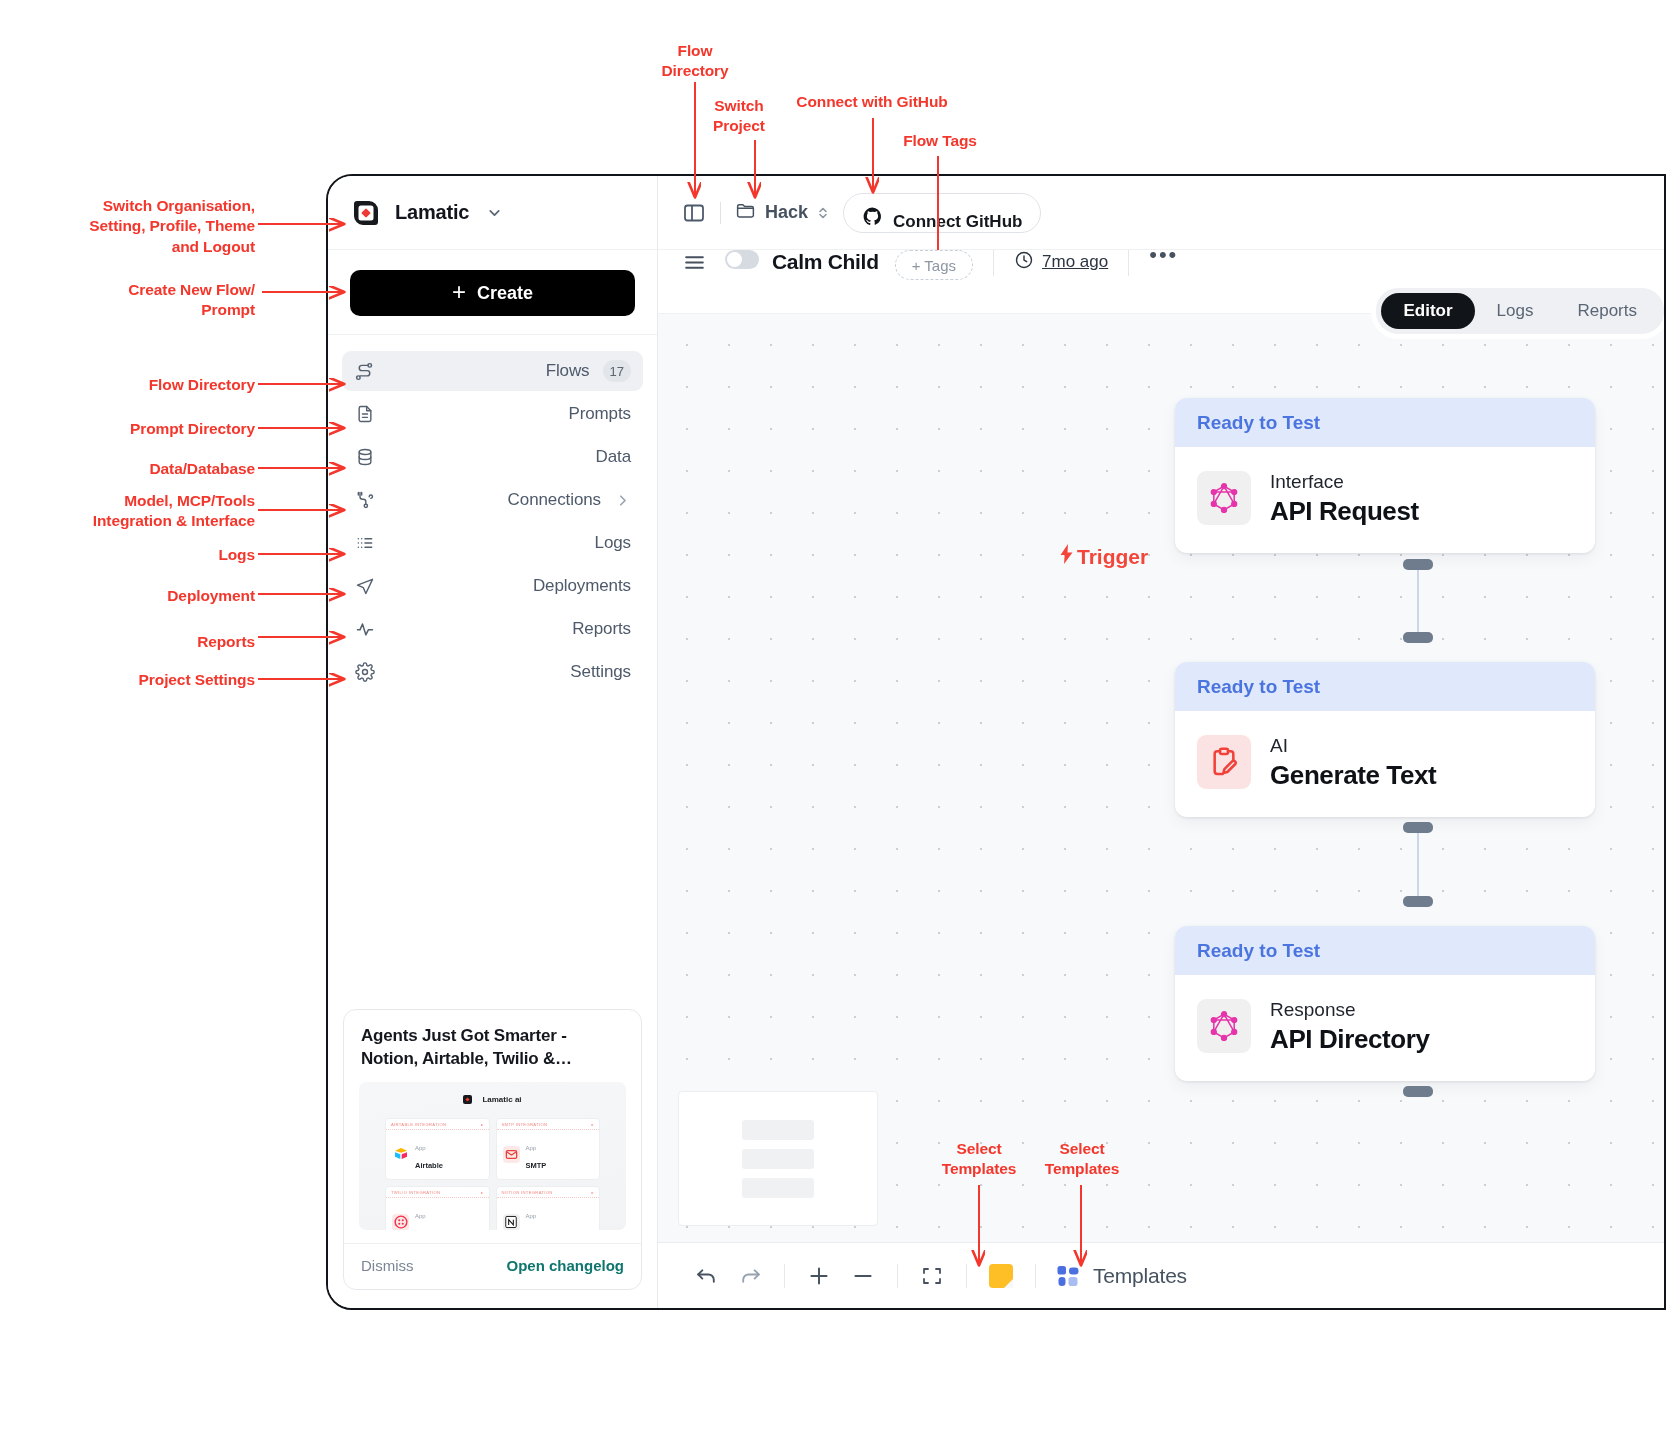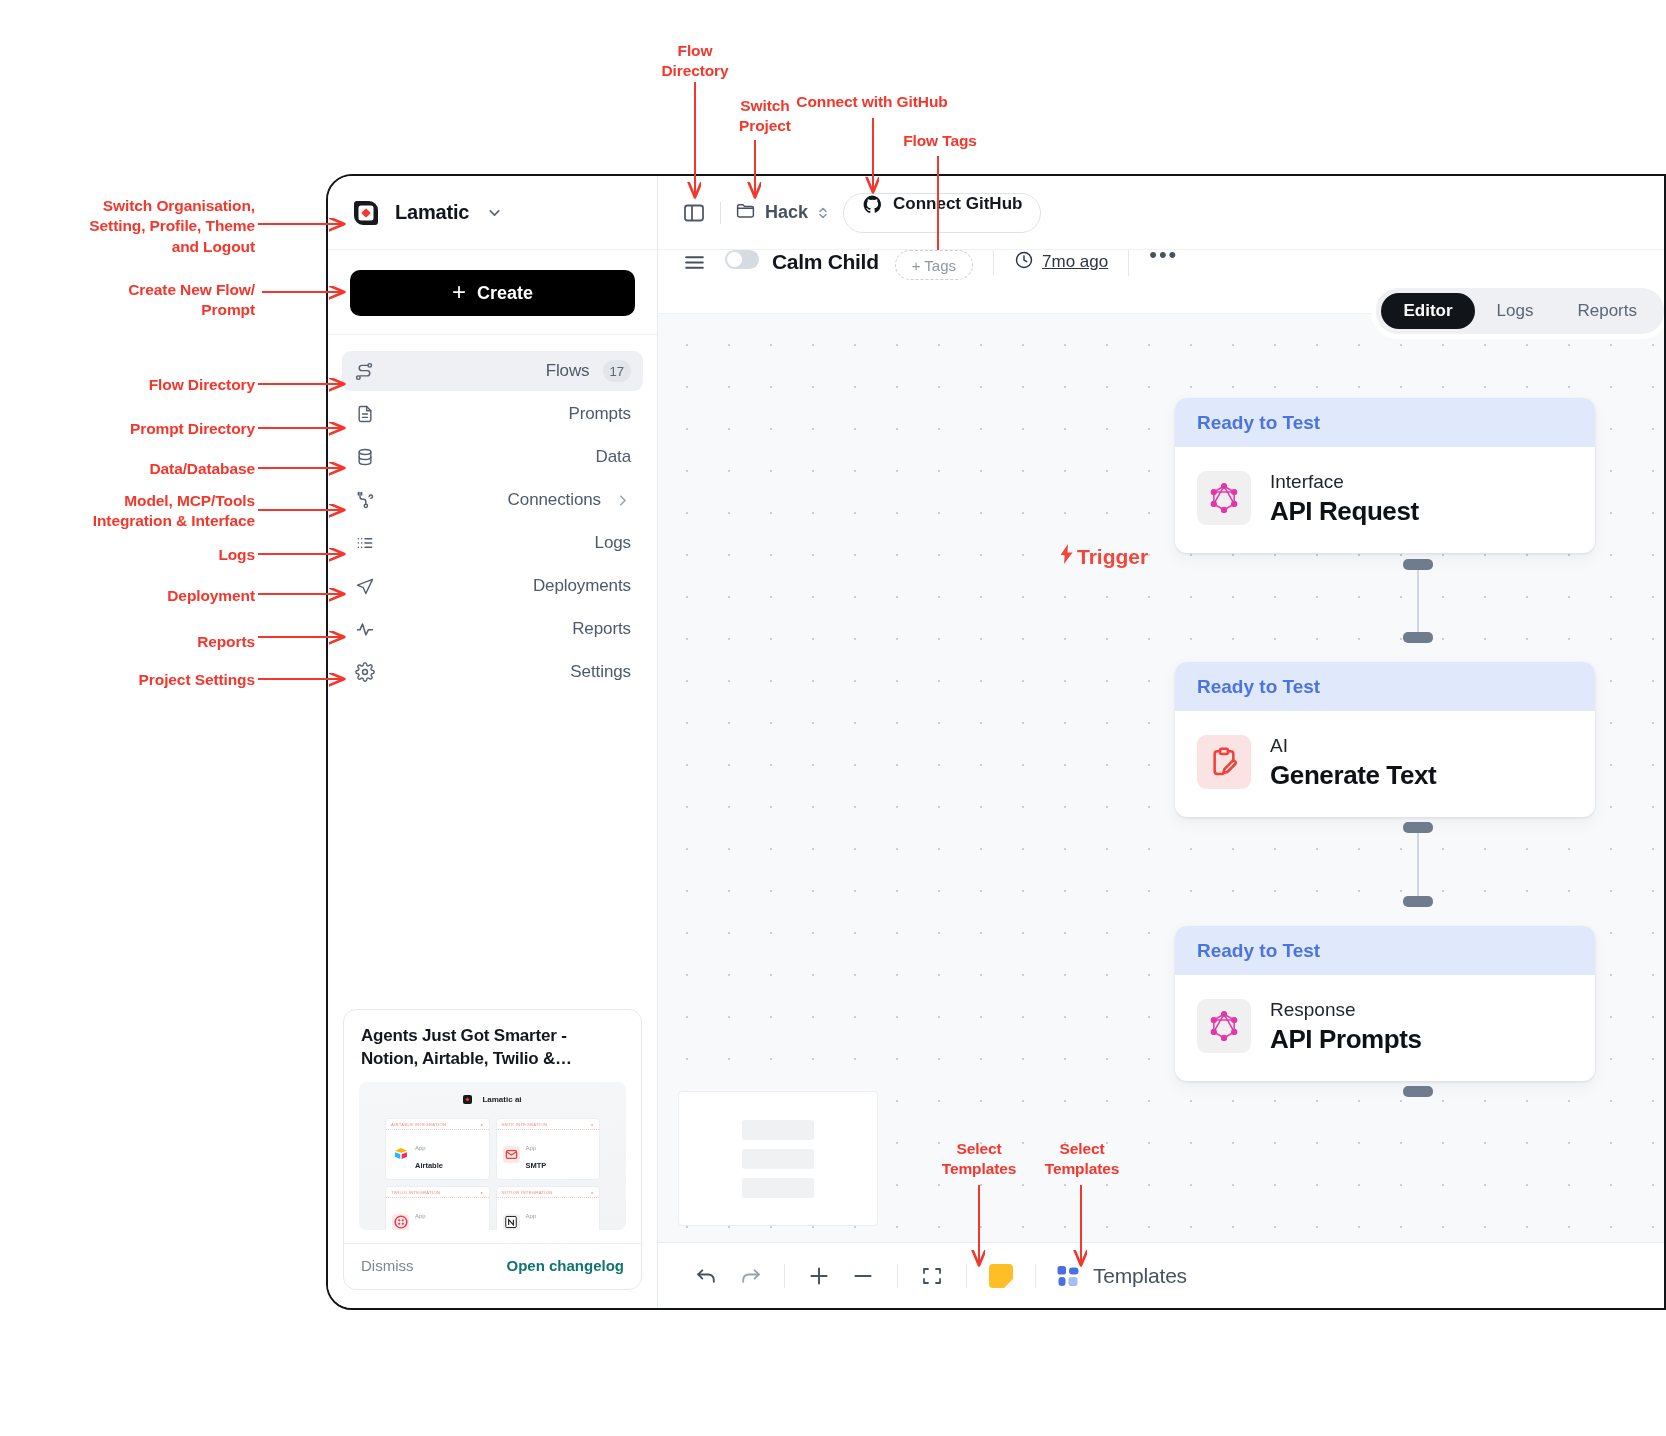--- a/index.html
+++ b/index.html
@@ -118,21 +118,21 @@
   .main { flex: 1; display:flex; flex-direction:column; min-width:0; position:relative; }
   .topbar {
     height: 74px; display:flex; align-items:center; gap: 14px;
     padding: 0 24px; border-bottom: 1px solid #eff1f3; flex-shrink:0;
   }
   .panel-toggle { color:#4e5a6b; display:flex; cursor:pointer; }
   .vdiv { width:1px; height:22px; background:#dfe3e8; }
   .proj-chip { display:flex; align-items:center; gap:9px; cursor:pointer; color:#46525f; font-size:18px; font-weight:700; }
   .proj-updown { display:flex; color:#8b95a2; }
   .gh-btn {
-    display:flex; align-items:flex-start; gap:10px;
+    display:flex; align-items:flex-end; gap:10px;
     height:40px; padding: 0 18px; border-radius: 20px;
     border: 1px solid #dfe3e8; background:#fff; cursor:pointer;
     font-size:17px; font-weight:700; color:#14181e;
     font-family:"Liberation Sans", sans-serif;
   }
 
   .flowbar {
     height: 64px; display:flex; align-items:flex-start; gap:0;
     padding: 0 24px; border-bottom: 1px solid #eff1f3; flex-shrink:0;
     position: relative; z-index: 5; background:#fff;
@@ -588,21 +588,21 @@
                 <circle cx="20" cy="6" r="2.8" fill="#e535ab"></circle>
                   <circle cx="32" cy="13" r="2.8" fill="#e535ab"></circle>
                 <circle cx="32" cy="27" r="2.8" fill="#e535ab"></circle>
                   <circle cx="20" cy="34" r="2.8" fill="#e535ab"></circle>
                 <circle cx="8" cy="27" r="2.8" fill="#e535ab"></circle>
                   <circle cx="8" cy="13" r="2.8" fill="#e535ab"></circle>
               </svg>
             </span>
             <span>
               <span class="node-sub">Response</span><br>
-              <span class="node-title">API Prompts</span>
+              <span class="node-title">API Directory</span>
             </span>
           </div>
         </div>
         <div class="handle" style="top: 772px;"></div>
 
         <div class="mini-card">
           <span class="mini-bar"></span>
           <span class="mini-bar"></span>
           <span class="mini-bar"></span>
         </div>
@@ -698,21 +698,21 @@
   <div class="anno r" style="left:60px; top:459px; width:195px;">Data/Database</div>
   <div class="anno r" style="left:50px; top:491px; width:205px;">Model, MCP/Tools
 Integration &amp; Interface</div>
   <div class="anno r" style="left:60px; top:545px; width:195px;">Logs</div>
   <div class="anno r" style="left:60px; top:586px; width:195px;">Deployment</div>
   <div class="anno r" style="left:60px; top:632px; width:195px;">Reports</div>
   <div class="anno r" style="left:60px; top:670px; width:195px;">Project Settings</div>
 
   <div class="anno c" style="left:630px; top:33px; width:130px;margin-top:8px;">Flow
 Directory</div>
-  <div class="anno c" style="left:695px; top:96px; width:120px;padding-left:20px;">Switch
+  <div class="anno c" style="left:669px; top:96px; width:120px;padding-left:20px;">Switch
 Project</div>
   <div class="anno c" style="left:766px; top:92px; width:212px;">Connect with GitHub</div>
   <div class="anno c" style="left:875px; top:131px; width:130px;">Flow Tags</div>
 
   <div class="anno c" style="left:914px; top:1139px; width:130px;">Select
 Templates</div>
   <div class="anno c" style="left:1017px; top:1139px; width:130px;">Select
 Templates</div>
 
 </div>

